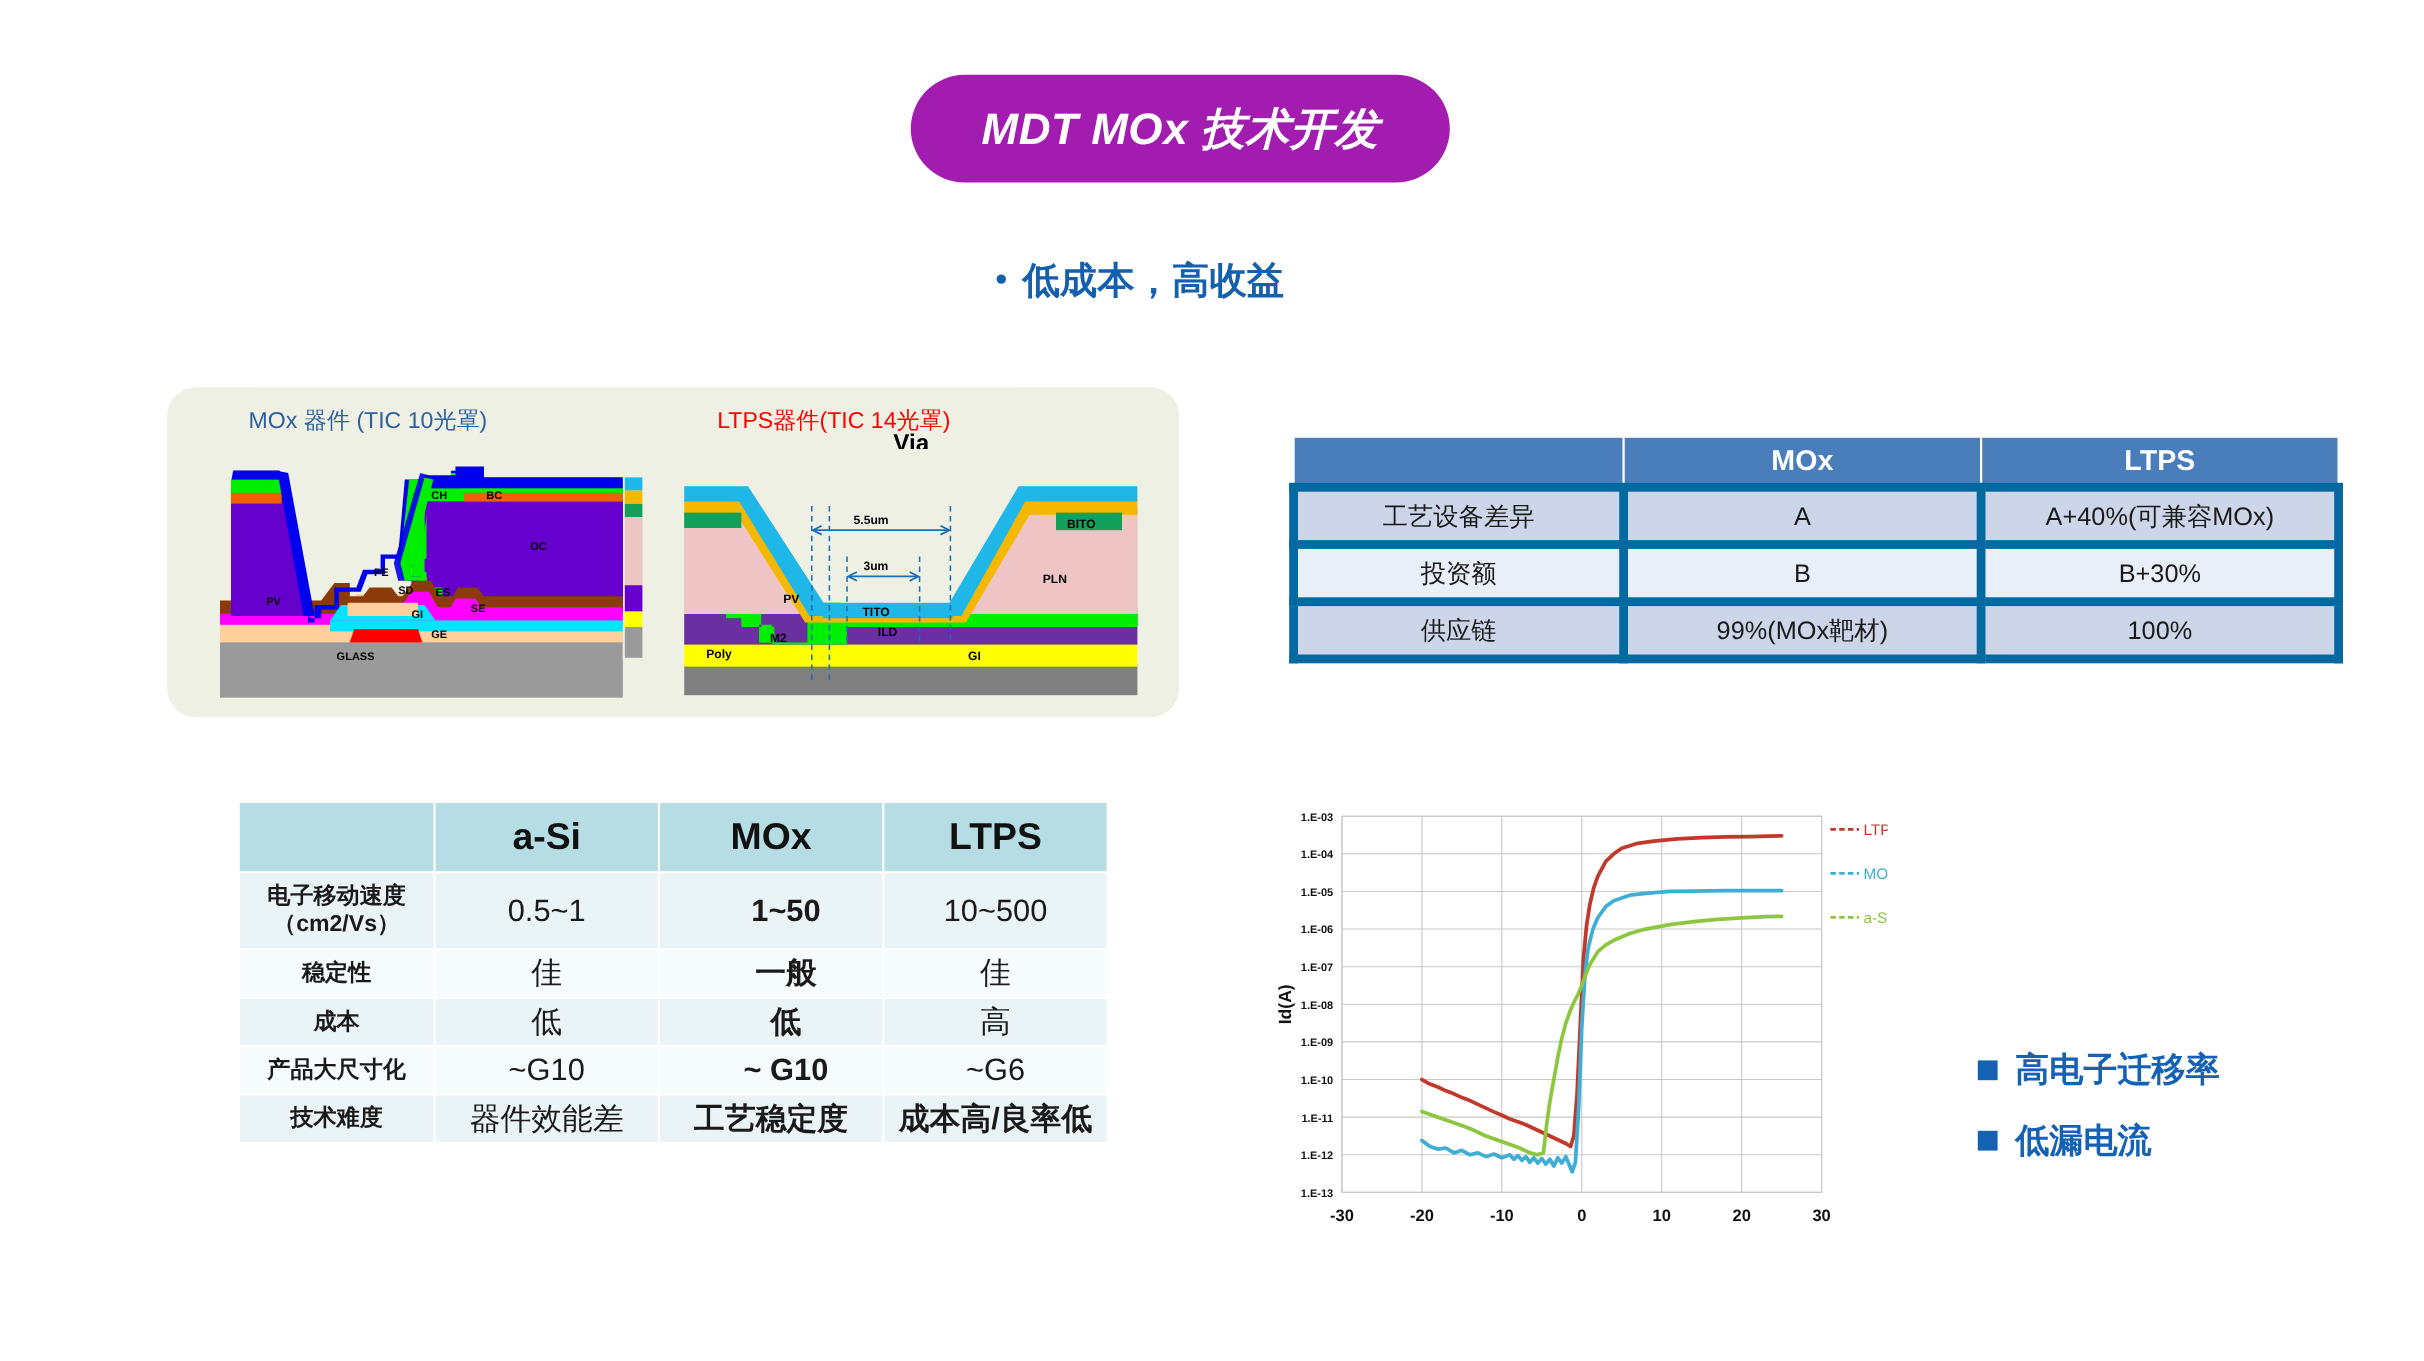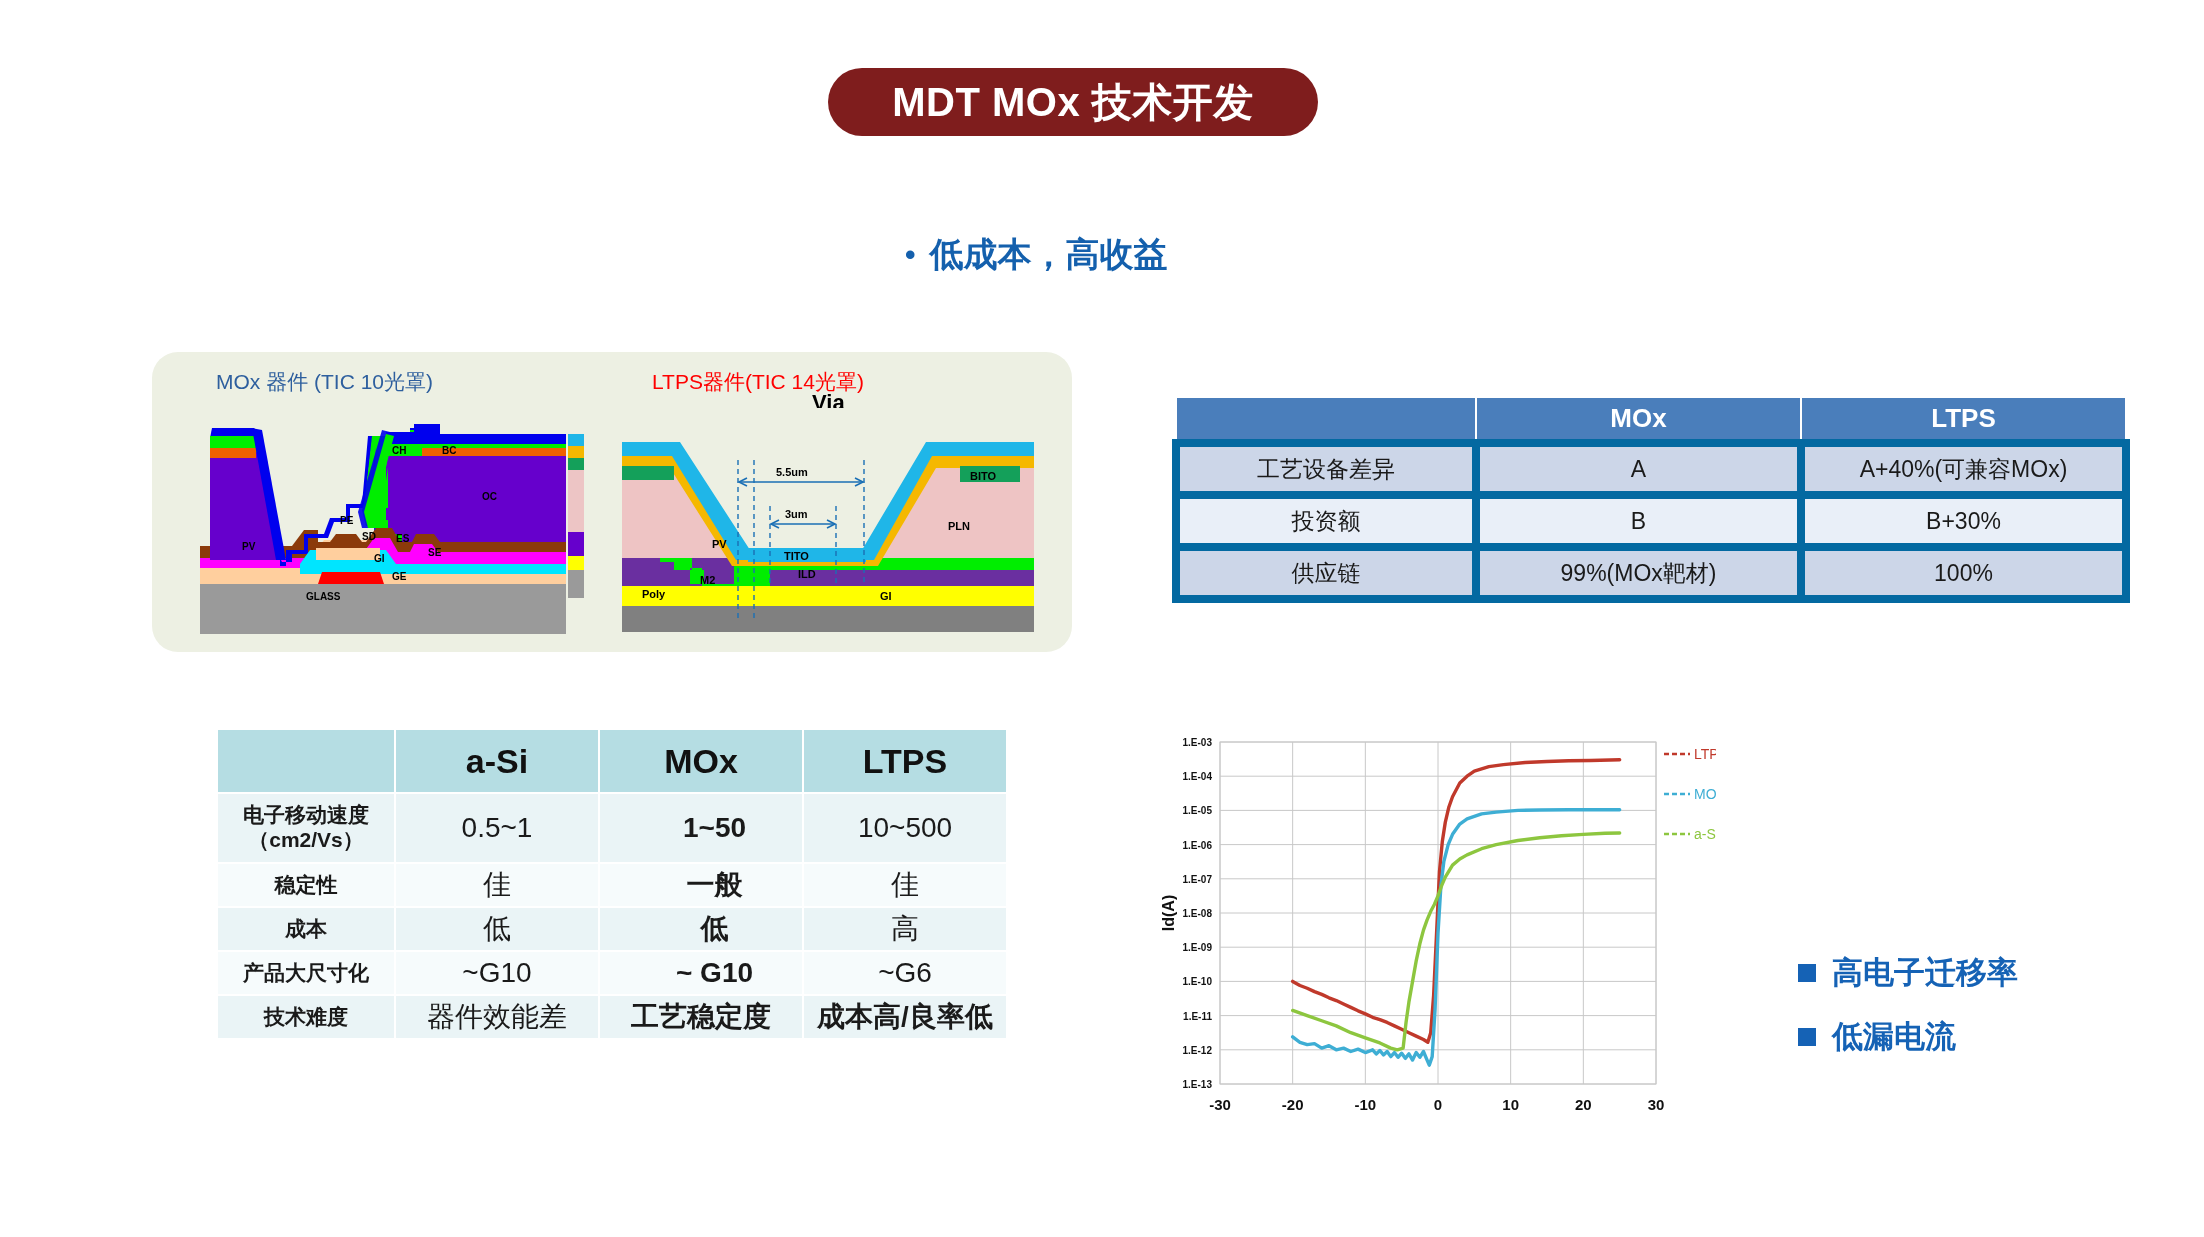--- a/index.html
+++ b/index.html
@@ -6,43 +6,43 @@
   html,body { width:2204px; height:1237px; }
   body {
     background:#ffffff;
     font-family:"Liberation Sans","DejaVu Sans",sans-serif;
     position:relative;
     overflow:hidden;
   }
 
   
   #title-pill{
-    position:absolute; left:828px; top:68px; width:490px; height:68px;
-    background:#7f1d1d; border-radius:49px;
-    display:flex; align-items:center; justify-content:center;
+    position:absolute; left:828px; top:68px; width:490px; height:98px;
+    background:#a21caf; border-radius:49px;
+    display:flex; align-items:center; justify-content:center;font-style:italic;
   }
   #title-pill .t{
     color:#ffffff; font-size:40px; font-weight:bold; letter-spacing:.5px;
   }
 
   
   #subtitle{
     position:absolute; left:905px; top:232px;
     color:#1460ad; font-size:34px; font-weight:bold;
     display:flex; align-items:center; gap:14px;
   }
   #subtitle .dot{ font-size:30px; line-height:1; }
 
   
   #device-panel{
     position:absolute; left:152px; top:352px; width:920px; height:300px;
     background:#edf0e3; border-radius:26px;
   }
   .dev-title{ position:absolute; font-size:21px; font-weight:500; white-space:nowrap;}
-  #mox-title{ left:64px; top:16px; color:#2e5f9e; }
+  #mox-title{ left:74px; top:16px; color:#2e5f9e; }
   #ltps-title{ left:500px; top:16px; color:#ff0000; }
   #via-title{ left:660px; top:38px; color:#000; font-weight:bold; font-size:22px;}
 
   .dev-svg{ position:absolute; }
 
   
   #table-top{
     position:absolute; left:1172px; top:396px; width:950px;
     border-collapse:collapse; table-layout:fixed;
     font-size:22px;

